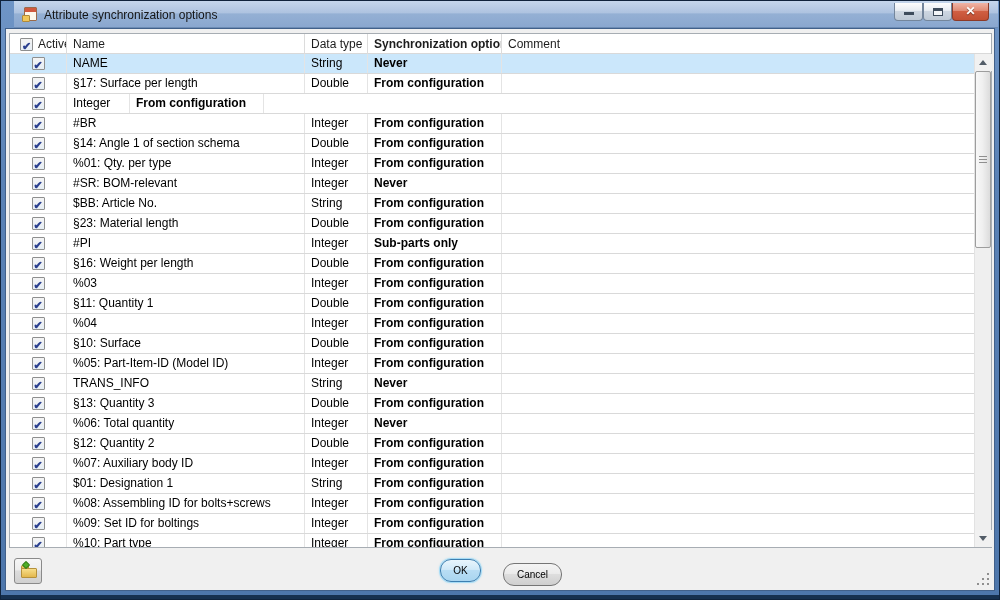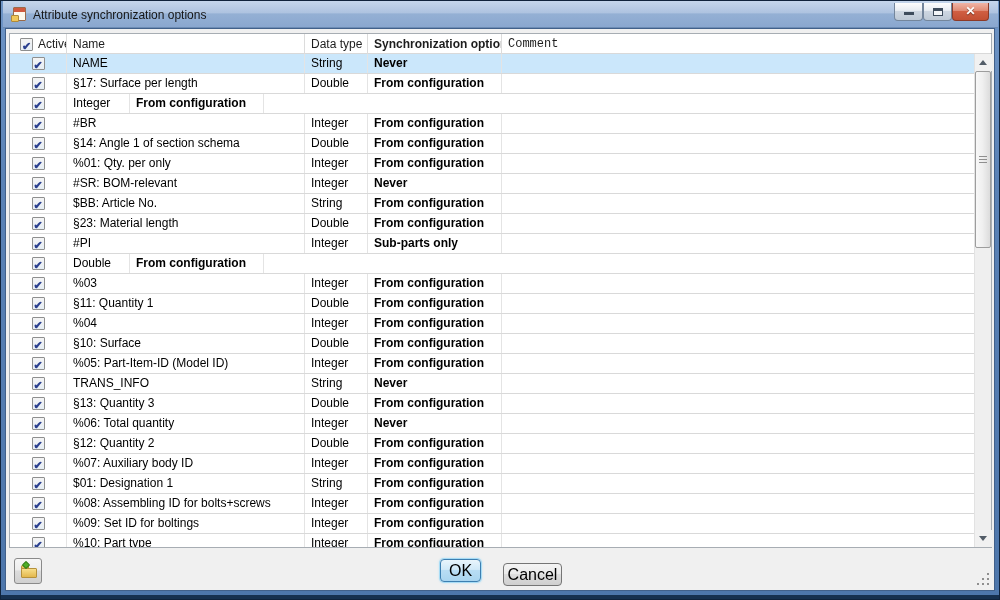--- a/index.html
+++ b/index.html
@@ -6,21 +6,21 @@
   html,body { width:1000px; height:600px; background:#10233c; font-family:"Liberation Sans", sans-serif; }
   #stage { position:relative; width:1000px; height:600px; overflow:hidden; }
 
   
   .win-outer { position:absolute; inset:0; background:#10233c; }
   .win-frame { position:absolute; left:1px; top:1px; right:1px; bottom:5px;
                background:linear-gradient(180deg,#6f95c6 0,#5a82b6 30%,#4d76ab 100%); }
   .win-frame::after { content:""; position:absolute; left:0; right:0; bottom:-4px; height:4px; background:#16304f; }
 
   
-  .titlebar { position:absolute; left:3px; top:1px; right:2px; height:27px;
+  .titlebar { position:absolute; left:14px; top:1px; right:2px; height:27px;
               background:linear-gradient(180deg,#c5d6ec 0,#aec3e0 45%,#94b0d4 50%,#8aa7cf 100%);
               border-bottom:1px solid #6d8cb4; }
   .title-icon { position:absolute; left:8px; top:6px; width:16px; height:16px; }
   .title-icon .doc { position:absolute; left:2px; top:0; width:13px; height:14px;
                      background:#fdf8ec; border:1px solid #9a6a4a; border-radius:1px; }
   .title-icon .doc::before { content:""; position:absolute; left:0; top:0; right:0; height:4px; background:#d1593e; }
   .title-icon .fold { position:absolute; left:0; bottom:1px; width:8px; height:7px;
                       background:#f0c75a; border:1px solid #b08a3a; border-radius:1px; }
   .title-text { position:absolute; left:30px; top:7px; font-size:12px; color:#151515; white-space:nowrap; }
 
@@ -45,21 +45,21 @@
   .table { position:absolute; left:3px; top:4px; width:983px; height:515px;
            background:#ffffff; border:1px solid #a7adb3; }
   .thead { position:absolute; left:0; top:0; right:0; height:20px; background:#ffffff;
            border-bottom:1px solid #d9d9d9; display:flex; font-size:12px; color:#1d1d1d; }
   .th { height:20px; line-height:19px; border-right:1px solid #dcdcdc; padding-left:6px;
         white-space:nowrap; overflow:hidden; display:flex; align-items:center; }
   .col-active { width:57px; flex:none; }
   .col-name { width:238px; flex:none; }
   .col-type { width:63px; flex:none; }
   .col-sync { width:134px; flex:none;font-weight:bold; }
-  .col-comment { flex:1; border-right:none !important;font-family:Liberation Mono, monospace; }
+  .col-comment { flex:1; border-right:none !important; }
 
   .tbody { position:absolute; left:0; top:20px; right:17px; bottom:0; overflow:hidden; }
   .row { display:flex; height:20px; border-bottom:1px solid #d9d9d9; font-size:12px; color:#000; background:#fff; }
   .row.selected { background:#cbe7fb; }
   .cell { height:19px; line-height:19px; border-right:1px solid #e4e4e4; padding-left:6px;
           white-space:nowrap; overflow:hidden; }
   .cell.col-active { display:flex; align-items:center; justify-content:center; padding-left:0; }
 
   
   .checkbox { width:13px; height:13px; background:linear-gradient(180deg,#f4f4f4,#e6eef5);
@@ -87,22 +87,22 @@
   .folder-btn { position:absolute; left:8px; bottom:6px; width:28px; height:26px;
                 border:1px solid #8a8a8a; border-radius:3px;
                 background:linear-gradient(180deg,#f6f6f6 0,#ededed 45%,#dcdcdc 50%,#d0d0d0 100%); }
   .folder-ic { position:absolute; left:6px; top:6px; width:16px; height:13px; }
   .folder-ic .tab { position:absolute; left:0; top:0; width:8px; height:4px; background:#e9c35e; border:1px solid #b5913c; border-bottom:none; border-radius:2px 2px 0 0; }
   .folder-ic .body { position:absolute; left:0; top:3px; width:16px; height:10px;
                      background:linear-gradient(180deg,#f7de8a,#e3b84e); border:1px solid #b5913c; border-radius:1px; }
   .folder-ic .spark { position:absolute; left:2px; top:-3px; width:6px; height:6px; background:#4fae28;
                       border:1px solid #2f7d14; transform:rotate(45deg); border-radius:1px; }
 
-  .btn { position:absolute; height:23px; font-size:16px; color:#000; text-align:center; line-height:21px;
-         border-radius:4px; }
+  .btn { position:absolute; height:23px; font-size:10px; color:#000; text-align:center; line-height:21px;
+         border-radius:11px; }
   .btn-ok { left:434px; bottom:8px; width:41px; border:1px solid #3c7fb1;
             background:linear-gradient(180deg,#e9f5fc 0,#d0e9f8 45%,#b8ddf4 50%,#a9d5f0 100%);
             box-shadow:0 0 0 1px #a8dcf5, 0 0 3px #8fd2f2; }
   .btn-cancel { left:497px; bottom:4px; width:59px; border:1px solid #757575;
             background:linear-gradient(180deg,#f4f4f4 0,#ebebeb 45%,#dddddd 50%,#cfcfcf 100%); }
 
   
   .grip { position:absolute; right:3px; bottom:3px; width:14px; height:14px; }
   .grip span { position:absolute; left:0; top:0; width:2px; height:2px; background:transparent;
                box-shadow: 10px 0 #8f8f8f, 5px 5px #8f8f8f, 10px 5px #8f8f8f,
@@ -204,21 +204,21 @@
     <div class="cell col-type">Double</div>
     <div class="cell col-sync">From configuration</div>
     <div class="cell col-comment"></div>
   </div>
             <div class="row">
     <div class="cell col-active">
       <span class="checkbox">
                   <span class="tick">✔</span>
                 </span>
     </div>
-    <div class="cell col-name">%01: Qty. per only</div>
+    <div class="cell col-name">%01: Qty. per type</div>
     <div class="cell col-type">Integer</div>
     <div class="cell col-sync">From configuration</div>
     <div class="cell col-comment"></div>
   </div>
             <div class="row">
     <div class="cell col-active">
       <span class="checkbox">
                   <span class="tick">✔</span>
                 </span>
     </div>
@@ -259,20 +259,21 @@
     <div class="cell col-type">Integer</div>
     <div class="cell col-sync">Sub-parts only</div>
     <div class="cell col-comment"></div>
   </div>
             <div class="row">
     <div class="cell col-active">
       <span class="checkbox">
                   <span class="tick">✔</span>
                 </span>
     </div>
+    <div class="cell col-name">§16: Weight per length</div>
     <div class="cell col-type">Double</div>
     <div class="cell col-sync">From configuration</div>
     <div class="cell col-comment"></div>
   </div>
             <div class="row">
     <div class="cell col-active">
       <span class="checkbox">
                   <span class="tick">✔</span>
                 </span>
     </div>

